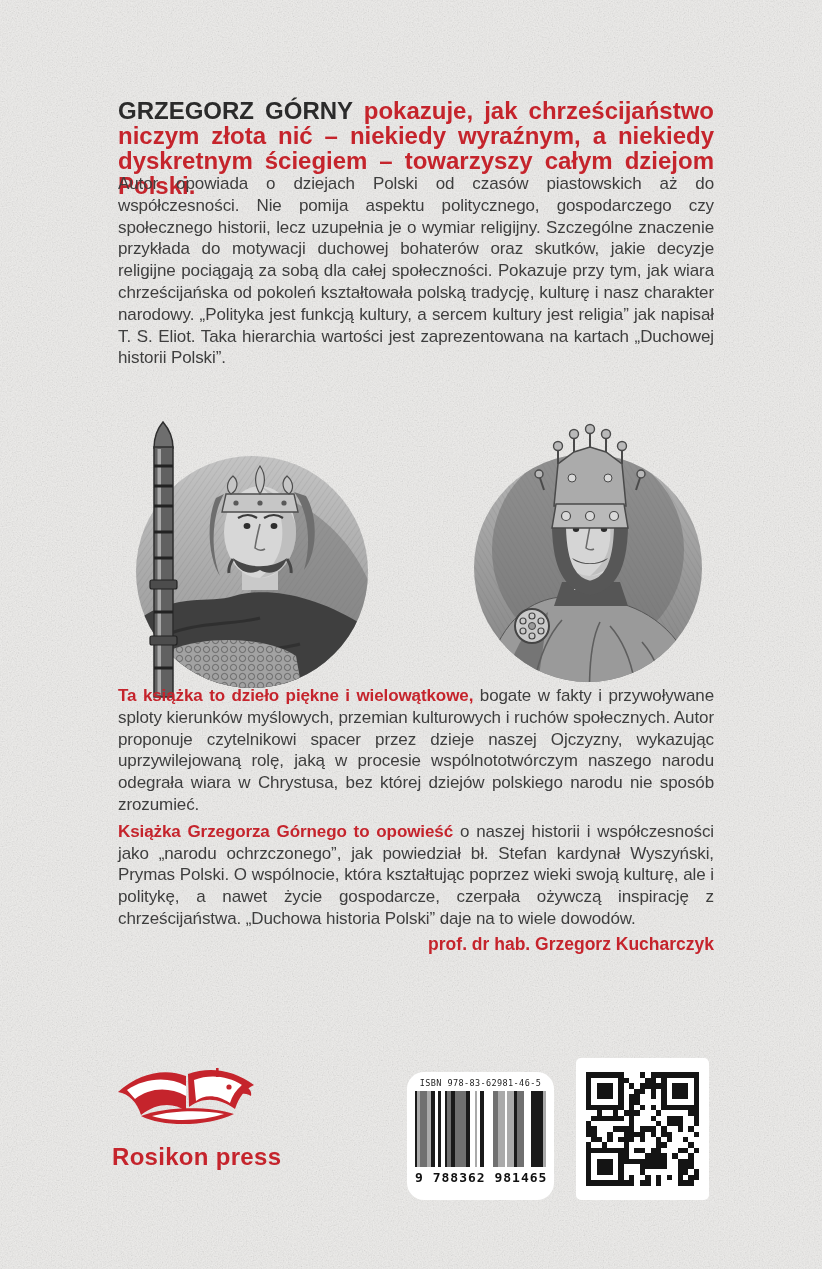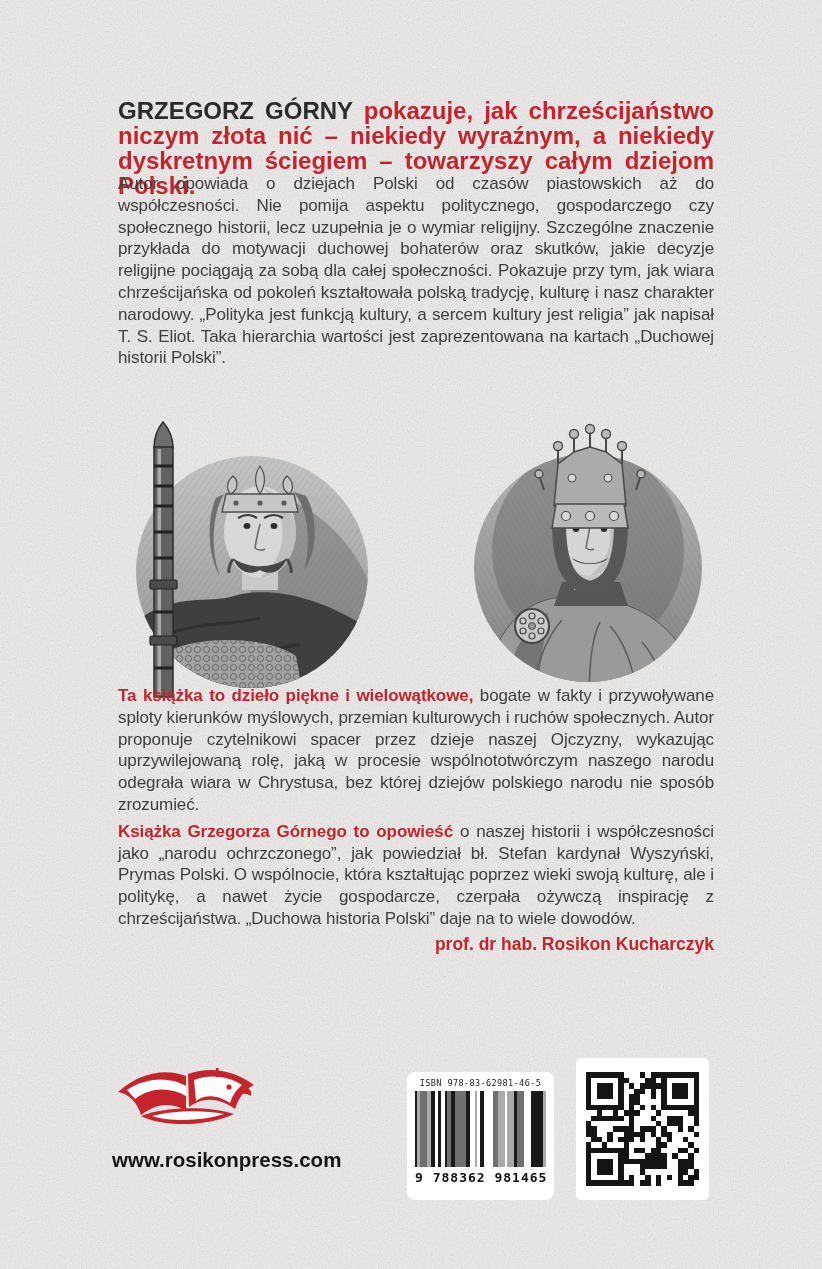--- a/index.html
+++ b/index.html
@@ -25,21 +25,21 @@
   .portraits{left:130px;top:420px;width:580px;height:292px;display:flex;
              justify-content:space-between;}
   .portraits svg{display:block;}
 
   .logo-block{left:112px;top:1064px;width:260px;}
   .publisher{color:#c5242c;font-weight:700;font-size:24px;line-height:26px;margin-top:2px;
              letter-spacing:0.3px;}
   .website{color:#141414;font-weight:700;font-size:20.5px;line-height:24px;margin-top:6px;}
 
   .barcode-box{left:407px;top:1072px;width:147px;height:128px;background:#fff;
-               border-radius:8px;box-sizing:border-box;padding:6px 8px 4px;}
+               border-radius:17px;box-sizing:border-box;padding:6px 8px 4px;}
   .isbn{font-family:"DejaVu Sans Mono",monospace;font-size:8.5px;letter-spacing:0.4px;
         color:#222;text-align:center;white-space:nowrap;overflow:hidden;}
   .bars{height:76px;margin-top:3px;display:flex;}
   .bars div{height:100%;}
   .digits{font-family:"DejaVu Sans Mono",monospace;font-size:13px;font-weight:700;
           color:#101010;letter-spacing:1px;margin-top:3px;white-space:nowrap;overflow:hidden;}
 
   .qr-box{left:576px;top:1058px;width:133px;height:142px;background:#fff;border-radius:5px;
           display:flex;align-items:center;justify-content:center;}
   #qr{display:grid;grid-template-columns:repeat(21,5.4px);grid-auto-rows:5.4px;}
@@ -190,37 +190,37 @@
       <line x1="74" y1="70" x2="70" y2="58" stroke="#4a4a4a" stroke-width="2"></line>
         <circle cx="69" cy="54" r="4" fill="#b9b9b9" stroke="#4a4a4a" stroke-width="1.4"></circle>
       <line x1="166" y1="70" x2="170" y2="58" stroke="#4a4a4a" stroke-width="2"></line>
         <circle cx="171" cy="54" r="4" fill="#b9b9b9" stroke="#4a4a4a" stroke-width="1.4"></circle>
     </svg>
   </div>
 
   <div class="layer reviews">
     <p class="bodytext"><span class="lead">Ta książka to dzieło piękne i wielowątkowe,</span> <span>bogate w fakty i przywoływane sploty kierunków myślowych, przemian kulturowych i ruchów społecznych. Autor proponuje czytelnikowi spacer przez dzieje naszej Ojczyzny, wykazując uprzywilejowaną rolę, jaką w procesie wspólnototwórczym naszego narodu odegrała wiara w Chrystusa, bez której dziejów polskiego narodu nie sposób zrozumieć.</span></p>
     <p class="bodytext blurb2"><span class="lead">Książka Grzegorza Górnego to opowieść</span> <span>o naszej historii i współczesności jako „narodu ochrzczonego”, jak powiedział bł. Stefan kardynał Wyszyński, Prymas Polski.  O wspólnocie, która kształtując poprzez wieki swoją kulturę, ale i politykę, a nawet życie gospodarcze, czerpała ożywczą inspirację z chrześcijaństwa. „Duchowa historia Polski” daje na to wiele dowodów.</span></p>
-    <p class="sig">prof. dr hab. Rosikon Kucharczyk</p>
+    <p class="sig">prof. dr hab. Grzegorz Kucharczyk</p>
   </div>
 
   <div class="layer logo-block">
     <svg width="150" height="74" viewBox="0 0 150 74" aria-hidden="true">
       <path d="M76,10 C98,2 122,6 142,21 C133,25 127,33 123,45 C105,32 89,34 77,43 Z" fill="#c5242c"></path>
       <path d="M82,16 C98,10 116,12 130,21 C124,26 120,32 118,39 C104,30 92,31 84,37 Z" fill="#ffffff"></path>
       <path d="M130,21 C137,23 140,27 139,32 C133,29 128,29 124,31 Z" fill="#c5242c"></path>
       <circle cx="117" cy="23" r="2.6" fill="#c5242c"></circle>
       <rect x="104" y="4" width="2.6" height="9" fill="#c5242c"></rect>
       <rect x="100.8" y="7.2" width="9" height="2.6" fill="#c5242c"></rect>
       <path d="M74,12 C54,4 28,8 6,28 C17,30 25,38 29,51 C46,38 62,39 74,47 Z" fill="#c5242c"></path>
       <path d="M15,26 C33,14 56,12 74,22 L74,32 C56,22 37,24 23,35 Z" fill="#ffffff"></path>
       <path d="M29,52 C54,42 98,42 122,50 C98,62 52,64 29,52 Z" fill="#c5242c"></path>
       <path d="M40,52 C62,46 92,46 112,50 C92,57 58,58 40,52 Z" fill="#ffffff"></path>
     </svg>
-    <div class="website">www.rosikonpress.com</div>
+    <div class="publisher">Rosikon press</div>
   </div>
 
   <div class="layer barcode-box">
     <div class="isbn">ISBN 978-83-62981-46-5</div>
     <div class="bars" id="bars">
         <div style="width:2px;background:#1a1a1a"></div>
         <div style="width:3px;background:#aaaaaa"></div>
         <div style="width:3px;background:#707070"></div>
         <div style="width:4px;background:#707070"></div>
         <div style="width:4px;background:#aaaaaa"></div>

